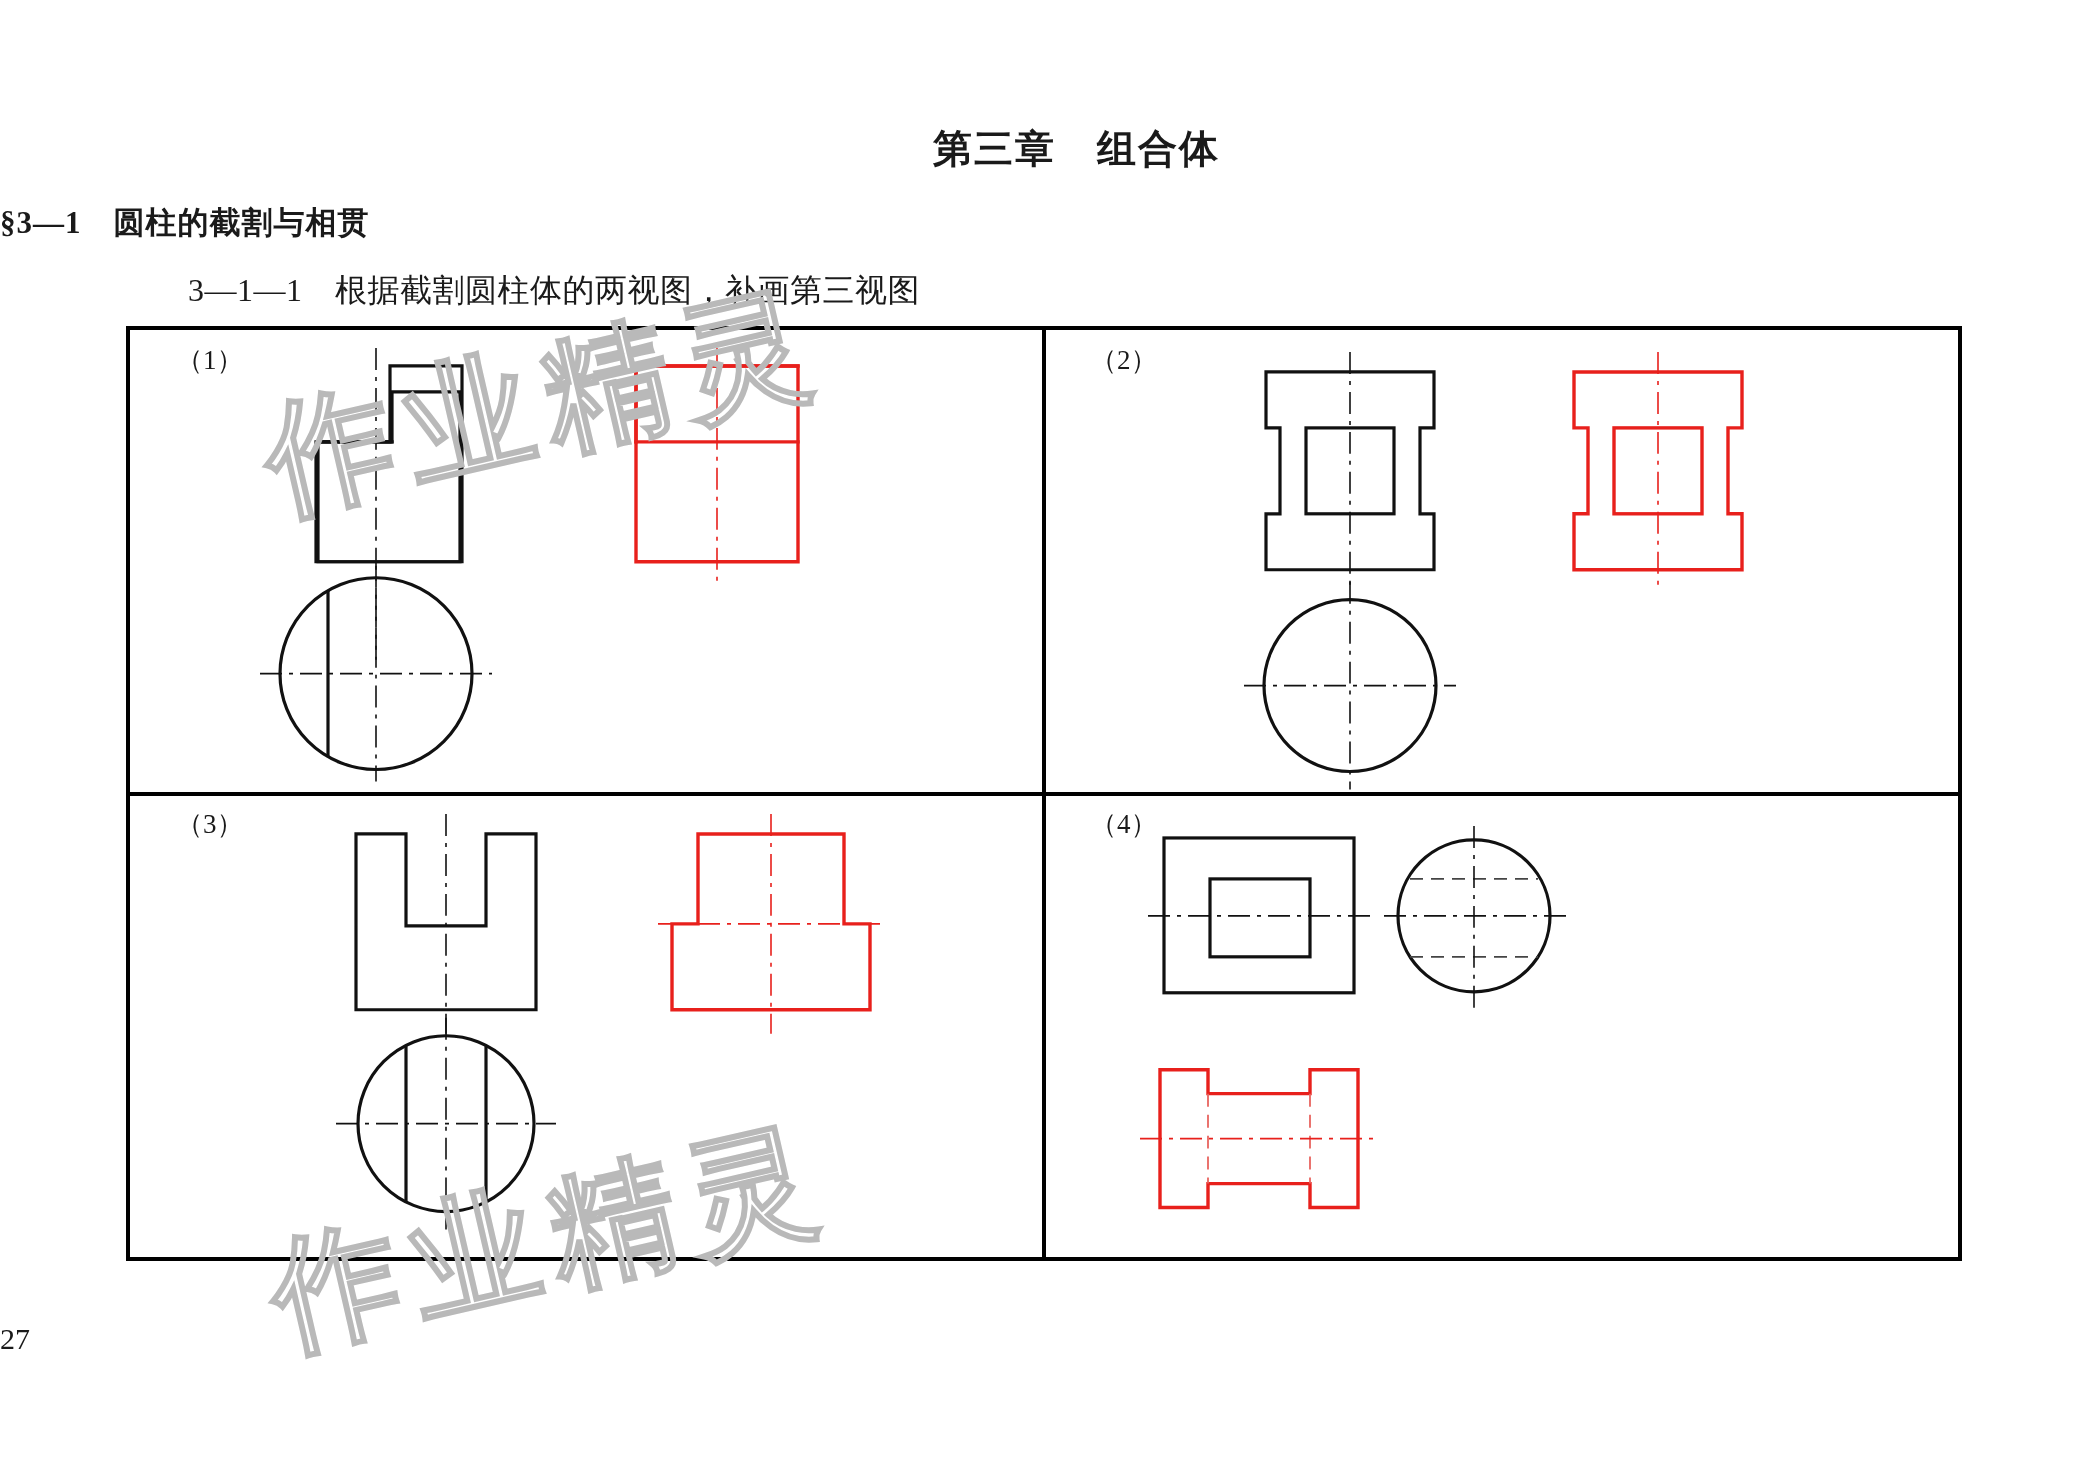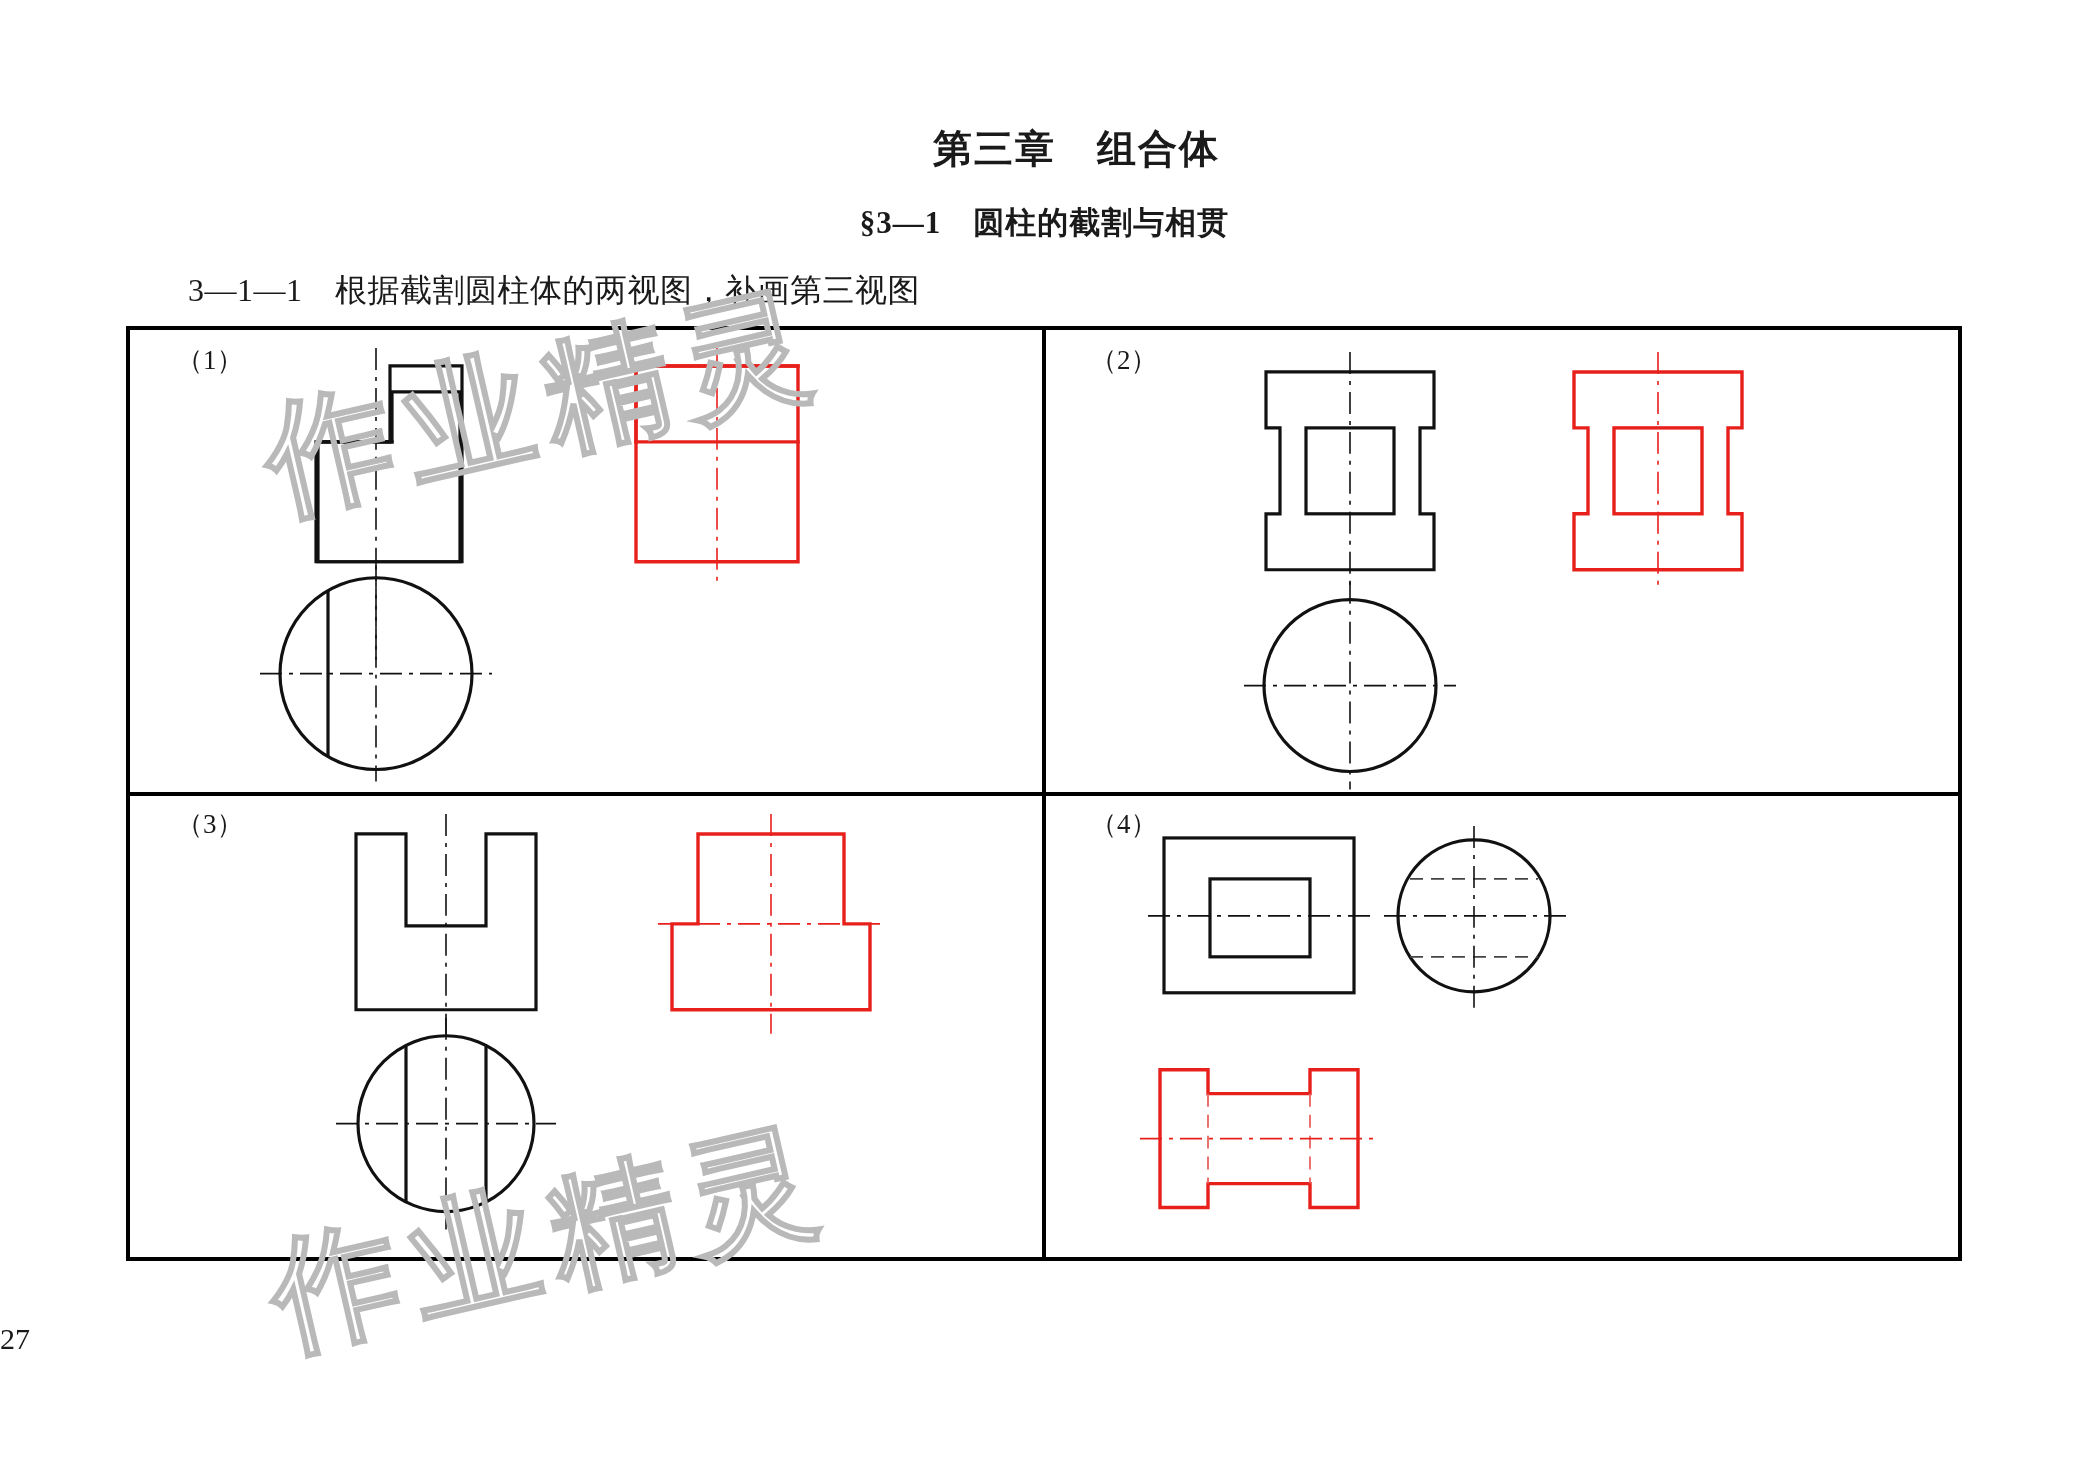--- a/index.html
+++ b/index.html
@@ -32,21 +32,21 @@
     font-weight: bold;
     letter-spacing: 2px;
     line-height: 1.1;
     margin-left: 32px;
   }
   .section-title {
     position: absolute;
     top: 206px;
     left: 0;
     width: 2089px;
-    text-align: center;
+    text-align: left;
     font-size: 31px;
     font-weight: bold;
     letter-spacing: 1px;
     line-height: 1.1;
   }
   .exercise-line {
     position: absolute;
     top: 269px;
     left: 188px;
     font-size: 32px;

